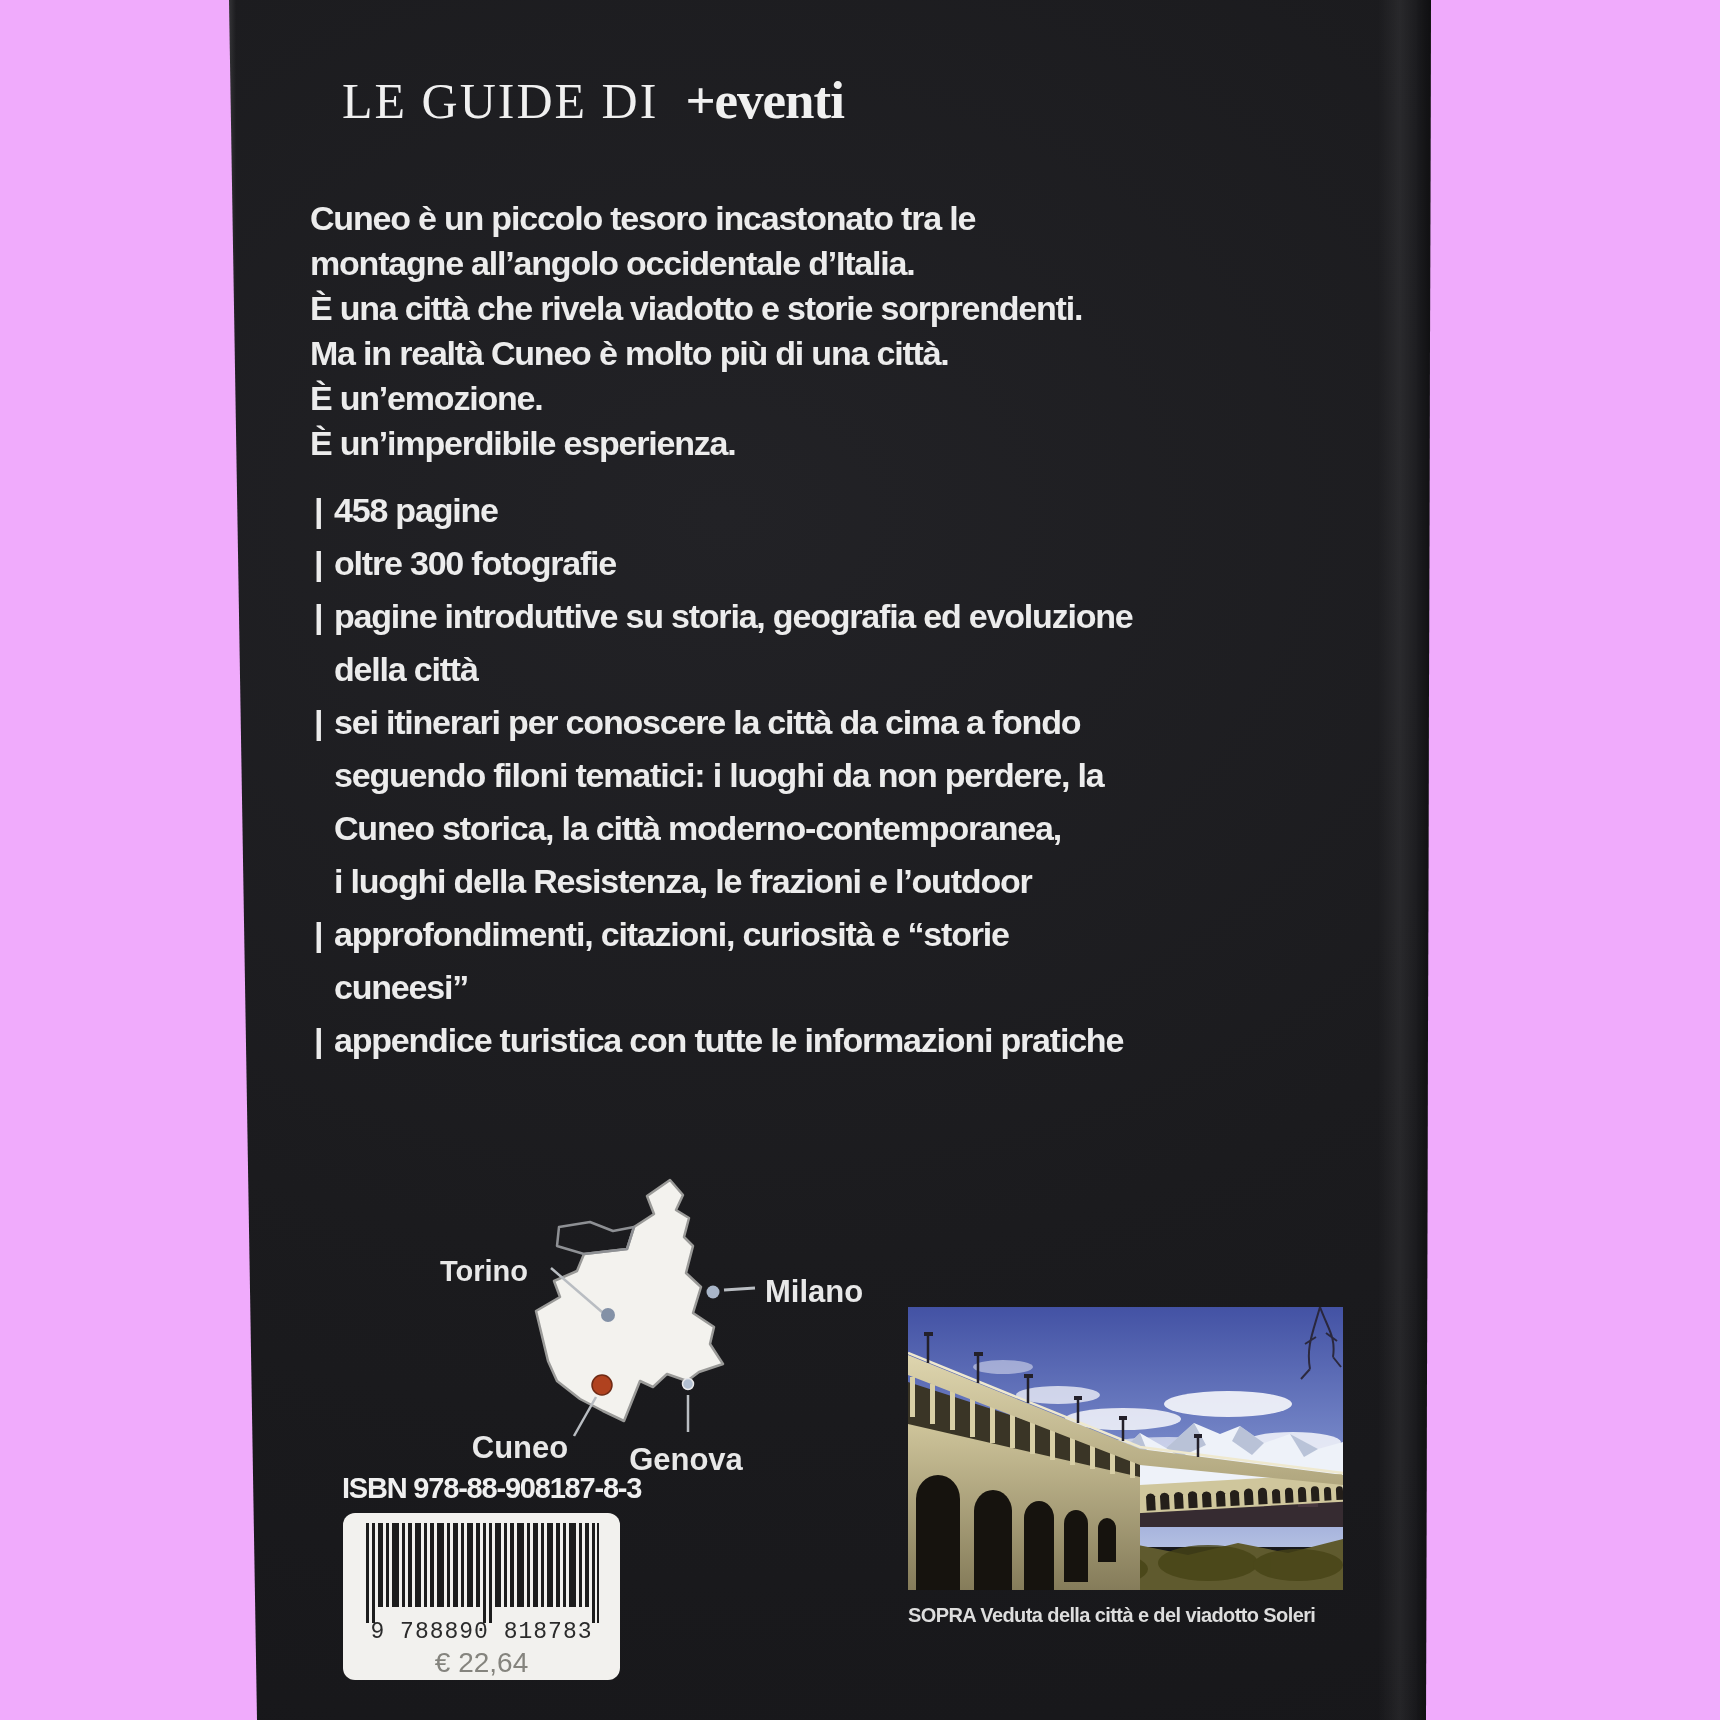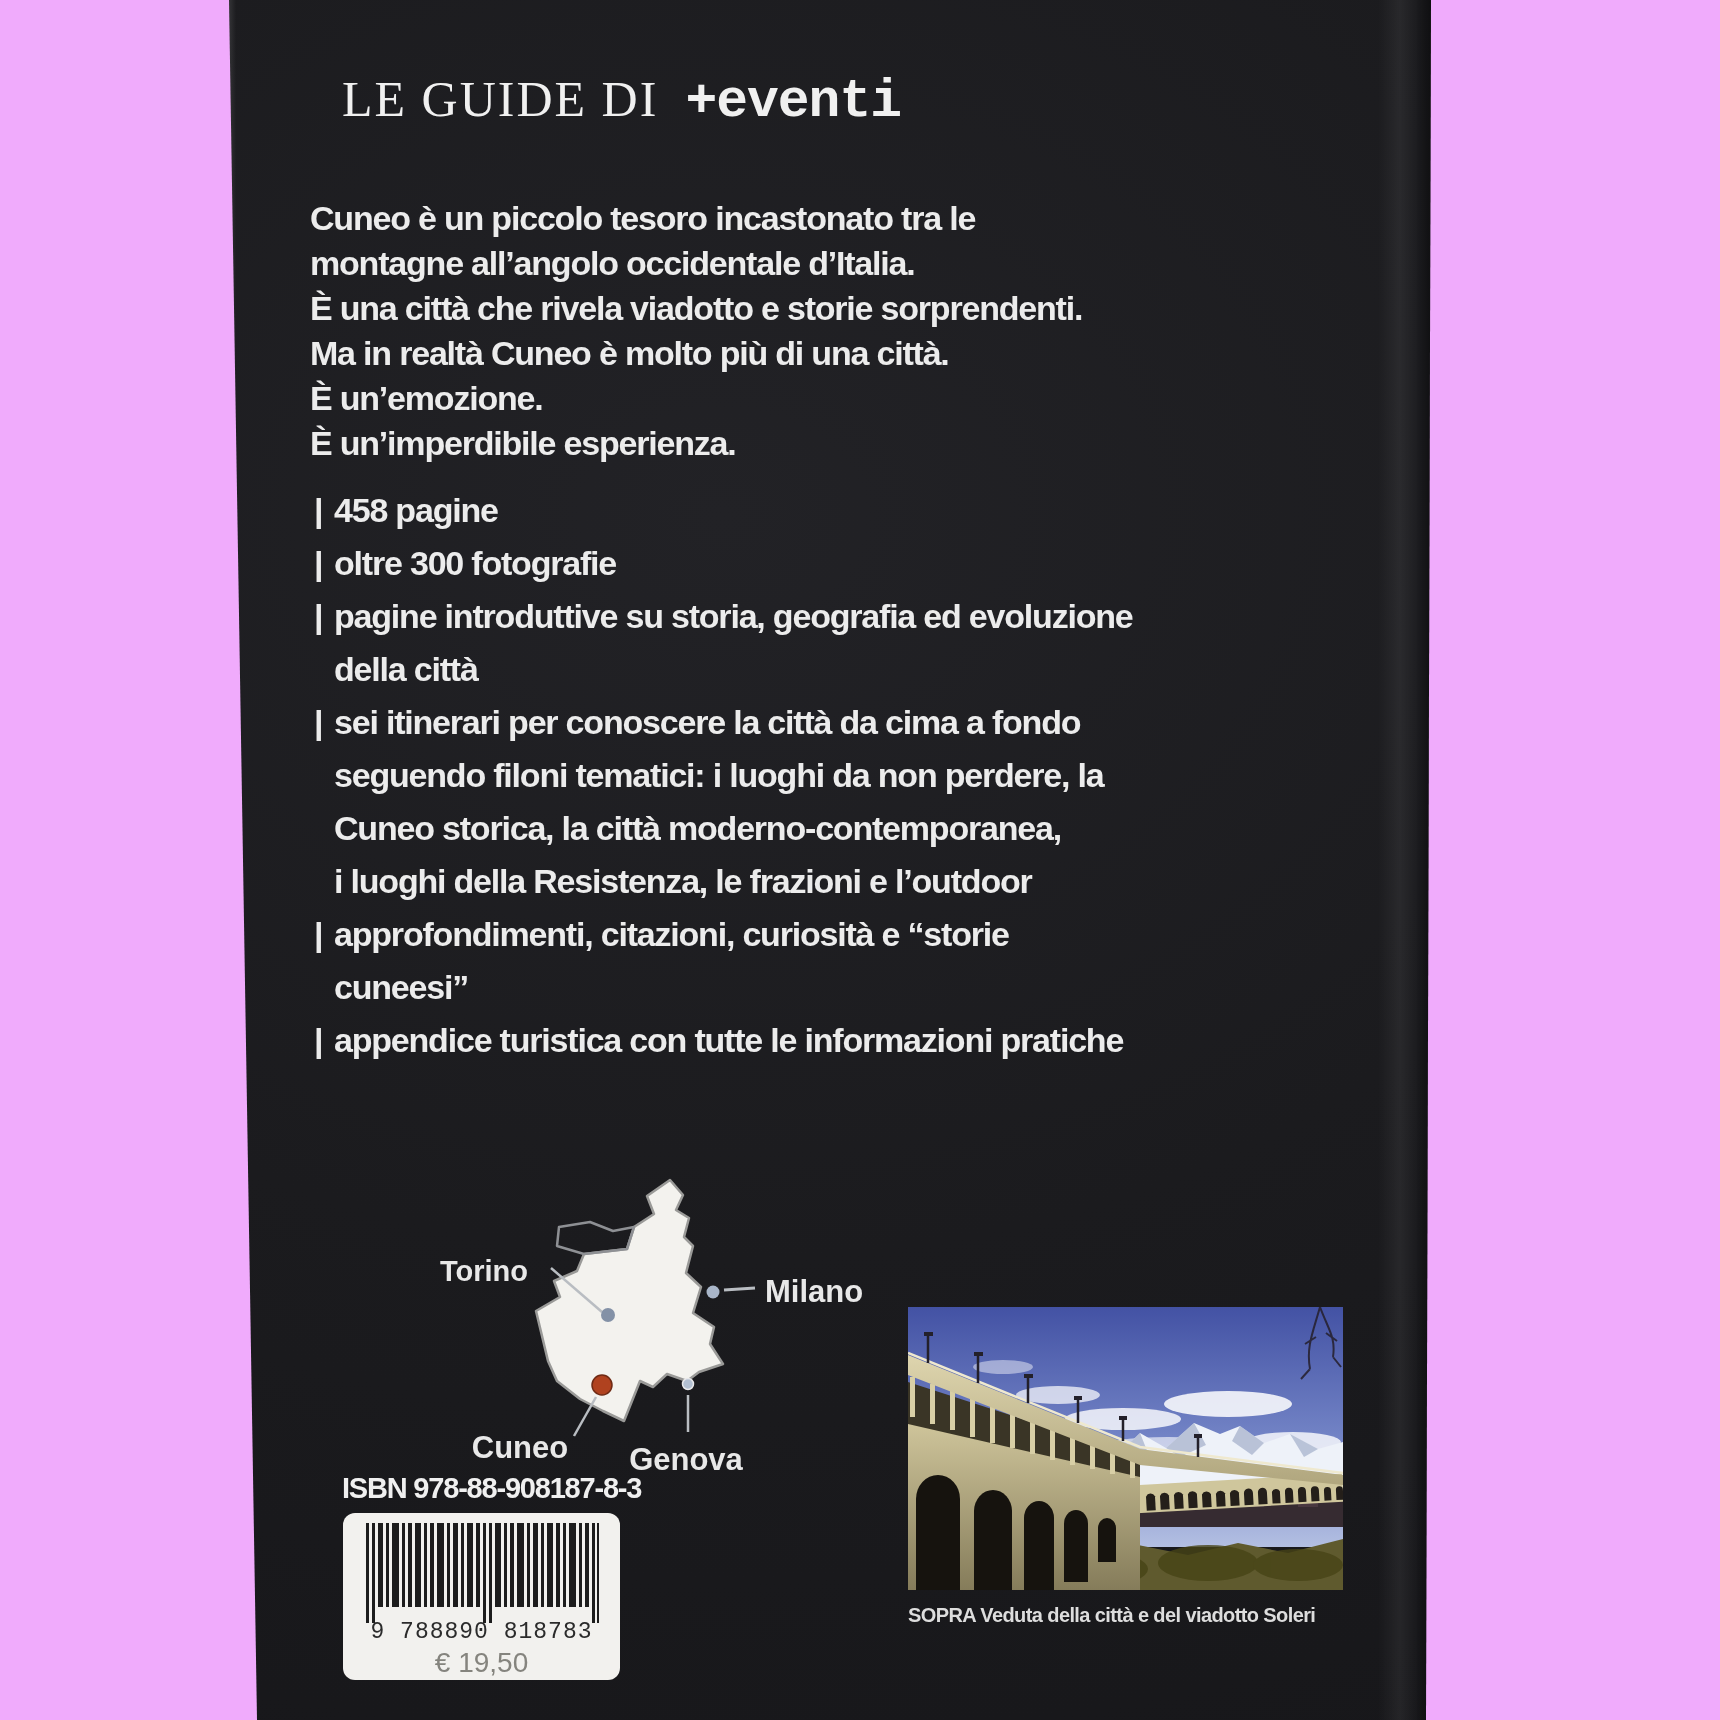--- a/index.html
+++ b/index.html
@@ -11,21 +11,21 @@
         background:radial-gradient(120% 90% at 42% 30%, #222226 0%, #1b1b1e 48%, #161619 100%);}
   .edge-hi-left{position:absolute;left:229px;top:0;width:7px;height:1720px;
         background:linear-gradient(90deg, rgba(255,255,255,.10), rgba(255,255,255,0));}
   .edge-hi-right{position:absolute;left:1378px;top:0;width:40px;height:1720px;
         background:linear-gradient(90deg, rgba(255,255,255,0), rgba(255,255,255,.06) 55%, rgba(255,255,255,0));}
   .edge-dk-right{position:absolute;left:1416px;top:0;width:15px;height:1720px;
         background:linear-gradient(90deg, rgba(0,0,0,0), rgba(0,0,0,.45));}
   
   #brand{position:absolute;left:342px;top:70px;display:flex;align-items:baseline;color:#f0f0f0;}
   #brand .series{font-family:"Liberation Serif", serif;font-size:50px;letter-spacing:2px;font-weight:400;}
-  #brand .logo{font-family:Liberation Mono, monospace;font-size:53px;font-weight:700;
+  #brand .logo{font-family:Liberation Serif, serif;font-size:53px;font-weight:700;
         letter-spacing:-1px;margin-left:27px;}
   
   #intro{position:absolute;left:310px;top:196px;width:980px;color:#ececec;
         font-size:34px;line-height:45px;font-weight:700;letter-spacing:-1.2px;}
   
   #features{position:absolute;left:310px;top:484px;width:1000px;color:#ececec;
         font-size:34px;line-height:53px;font-weight:700;letter-spacing:-1.2px;}
   #features .row{position:relative;padding-left:24px;}
   #features .bar{position:absolute;left:4px;top:0;}
   
@@ -136,21 +136,21 @@
           <rect x="183" y="0" width="6" height="84"></rect>
         <rect x="192" y="0" width="4" height="84"></rect>
           <rect x="199" y="0" width="3" height="84"></rect>
         <rect x="205" y="0" width="7" height="84"></rect>
           <rect x="215" y="0" width="3" height="84"></rect>
         <rect x="221" y="0" width="4" height="84"></rect>
           <rect x="228" y="0" width="3" height="100"></rect>
         <rect x="233" y="0" width="2" height="100"></rect>
       </svg>
       <div id="barcode-digits">9 788890 818783</div>
-      <div id="barcode-price">€ 19,50</div>
+      <div id="barcode-price">€ 22,64</div>
     </div>
 
     <svg id="photo" viewBox="0 0 435 283" preserveAspectRatio="none">
       <defs>
         <linearGradient id="sky" x1="0" y1="0" x2="0" y2="1">
           <stop offset="0" stop-color="#4352a4"></stop>
             <stop offset="0.55" stop-color="#7384c6"></stop>
           <stop offset="1" stop-color="#b3bfe2"></stop>
         </linearGradient>
         <linearGradient id="deck" x1="0" y1="0" x2="0" y2="1">

